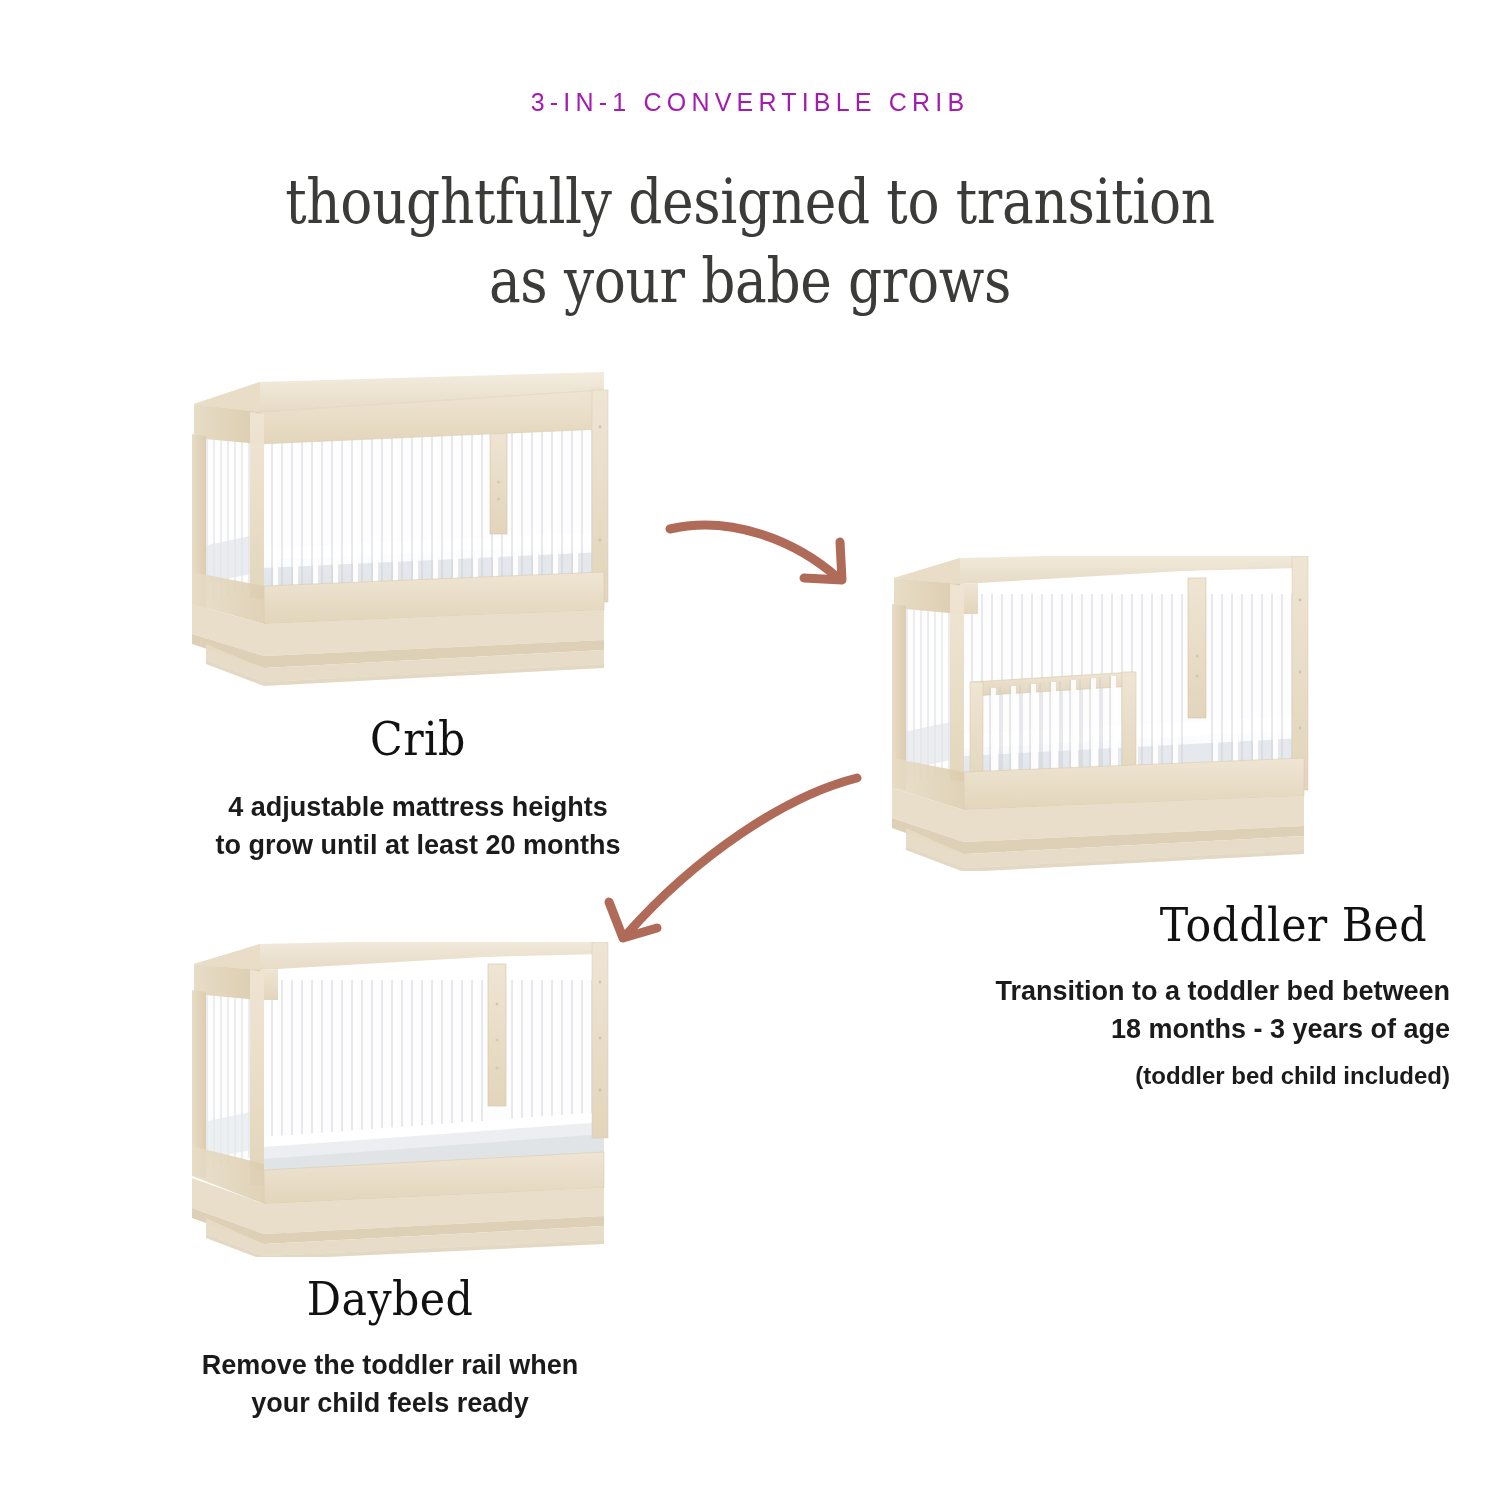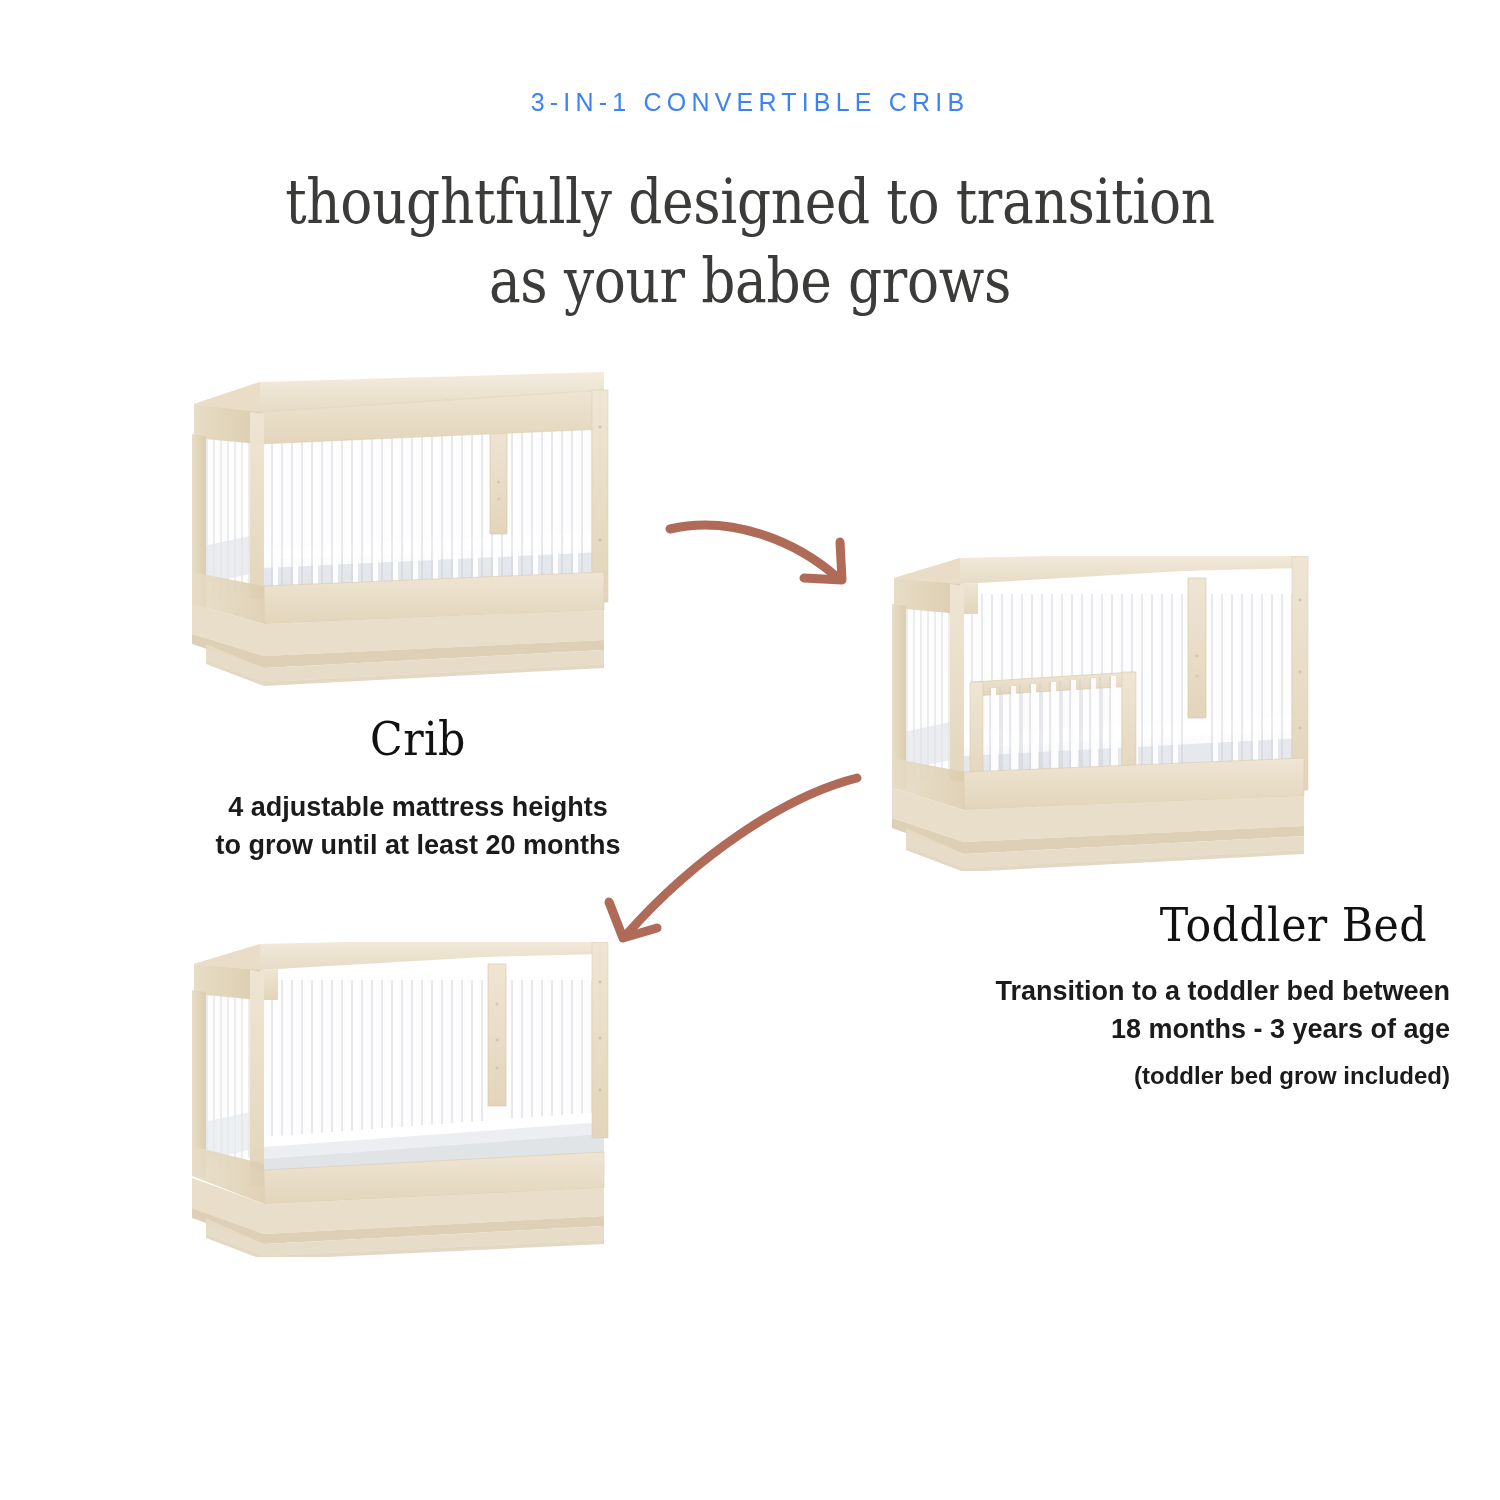--- a/index.html
+++ b/index.html
@@ -14,21 +14,21 @@
   }
   .stage{position:relative;width:1500px;height:1500px;}
 
   
   .eyebrow{
     position:absolute;top:88px;left:0;width:1500px;
     text-align:center;
     font-size:25px;
     letter-spacing:5.2px;
     font-weight:500;
-    color:#3b82f6;
+    color:#a21caf;
     font-family:"Liberation Sans", sans-serif;
   }
   .headline{
     position:absolute;top:162px;left:0;width:1500px;
     text-align:center;
     font-family:"DejaVu Serif", serif;
     font-weight:400;
     font-size:62px;
     line-height:1.28;
     letter-spacing:-0.4px;
@@ -416,21 +416,21 @@
       <polygon points="34,272 92,298 432,280 432,294 92,312 34,290" fill="#e6dac4" opacity="0.95"></polygon>
       <polygon points="34,290 92,312 432,294 432,298 92,316 34,294" fill="#cfbe9d" opacity="0.6"></polygon>
     </svg>
   </div>
 
   <div class="cap" id="cap-toddler">
     <div class="title">Toddler Bed</div>
     <div class="sub">
       <span>Transition to a toddler bed between</span><br>
       <span>18 months - 3 years of age</span>
-      <span class="small">(toddler bed grow included)</span>
+      <span class="small">(toddler bed child included)</span>
     </div>
   </div>
 
   <div class="fig" id="fig-daybed" style="left:172px;top:942px;width:470px;height:315px;">
     <svg viewBox="0 0 470 315" xmlns="http://www.w3.org/2000/svg" shape-rendering="geometricPrecision">
       <defs>
         <linearGradient id="wTopD" x1="0" y1="0" x2="0" y2="1">
           <stop offset="0" stop-color="#f3ecde"></stop>
             <stop offset="1" stop-color="#e6dbc6"></stop>
         </linearGradient>
@@ -563,20 +563,27 @@
       <polygon points="92,228 432,210 432,246 92,262" fill="url(#wFrontD)" stroke="#d6c7ab" stroke-width="0.5"></polygon>
       <polygon points="20,234 92,262 92,222 20,204" fill="url(#wSideD)" opacity="0.9"></polygon>
 
       <polygon points="20,236 92,262 432,246 432,274 92,292 20,266" fill="#e9dec9"></polygon>
       <polygon points="20,266 92,292 432,274 432,284 92,302 20,276" fill="#ddd0b6"></polygon>
       <polygon points="34,276 92,302 432,284 432,298 92,314 34,292" fill="#e6dac4" opacity="0.95"></polygon>
       <polygon points="34,292 92,314 432,298 432,302 92,318 34,296" fill="#cfbe9d" opacity="0.6"></polygon>
     </svg>
   </div>
 
+  <div class="cap" id="cap-daybed">
+    <div class="title">Daybed</div>
+    <div class="sub">
+      <span>Remove the toddler rail when</span><br>
+      <span>your child feels ready</span>
+    </div>
+  </div>
 
   <div class="arrow" id="arrow1" style="left:660px;top:512px;width:210px;height:100px;">
     <svg width="210" height="100" viewBox="0 0 210 100" xmlns="http://www.w3.org/2000/svg">
       <path d="M 10 17 C 70 3 135 28 178 66" fill="none" stroke="#b06a58" stroke-width="9" stroke-linecap="round"></path>
       <path d="M 180 30 L 182 68 L 144 66" fill="none" stroke="#b06a58" stroke-width="9" stroke-linecap="round" stroke-linejoin="round"></path>
     </svg>
   </div>
 
   <div class="arrow" id="arrow2" style="left:575px;top:752px;width:300px;height:205px;">
     <svg width="300" height="205" viewBox="0 0 300 205" xmlns="http://www.w3.org/2000/svg">

